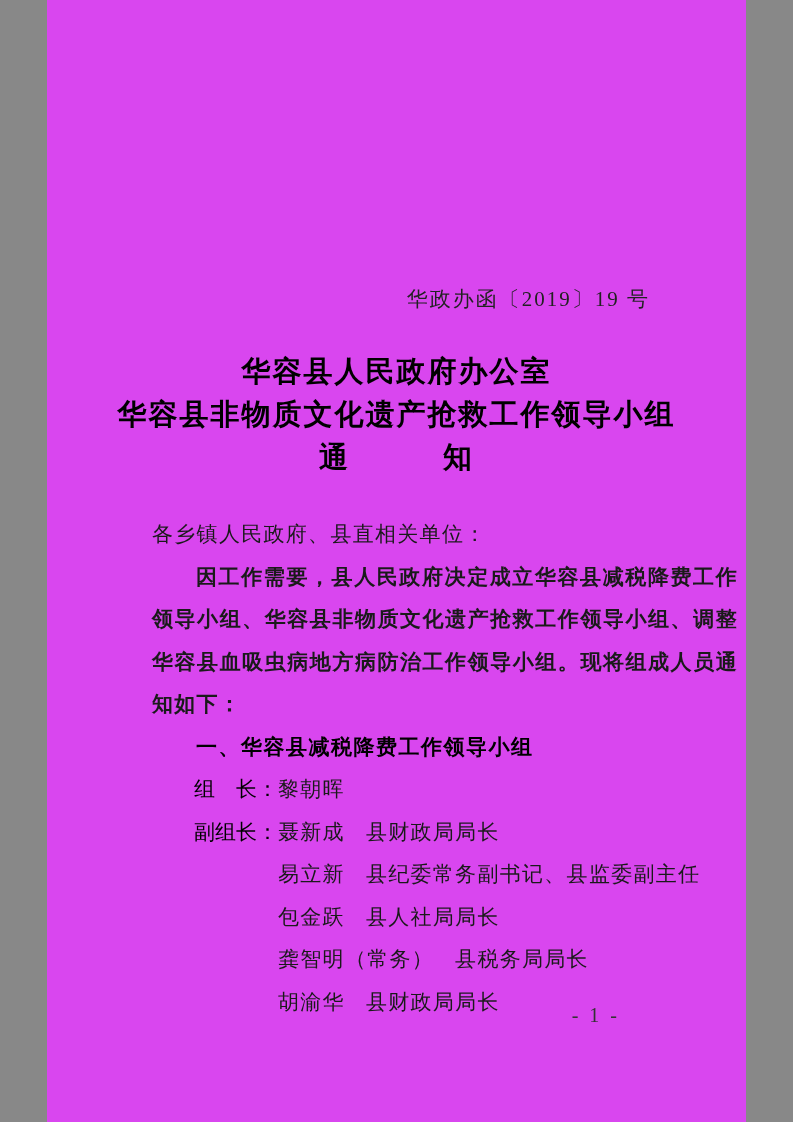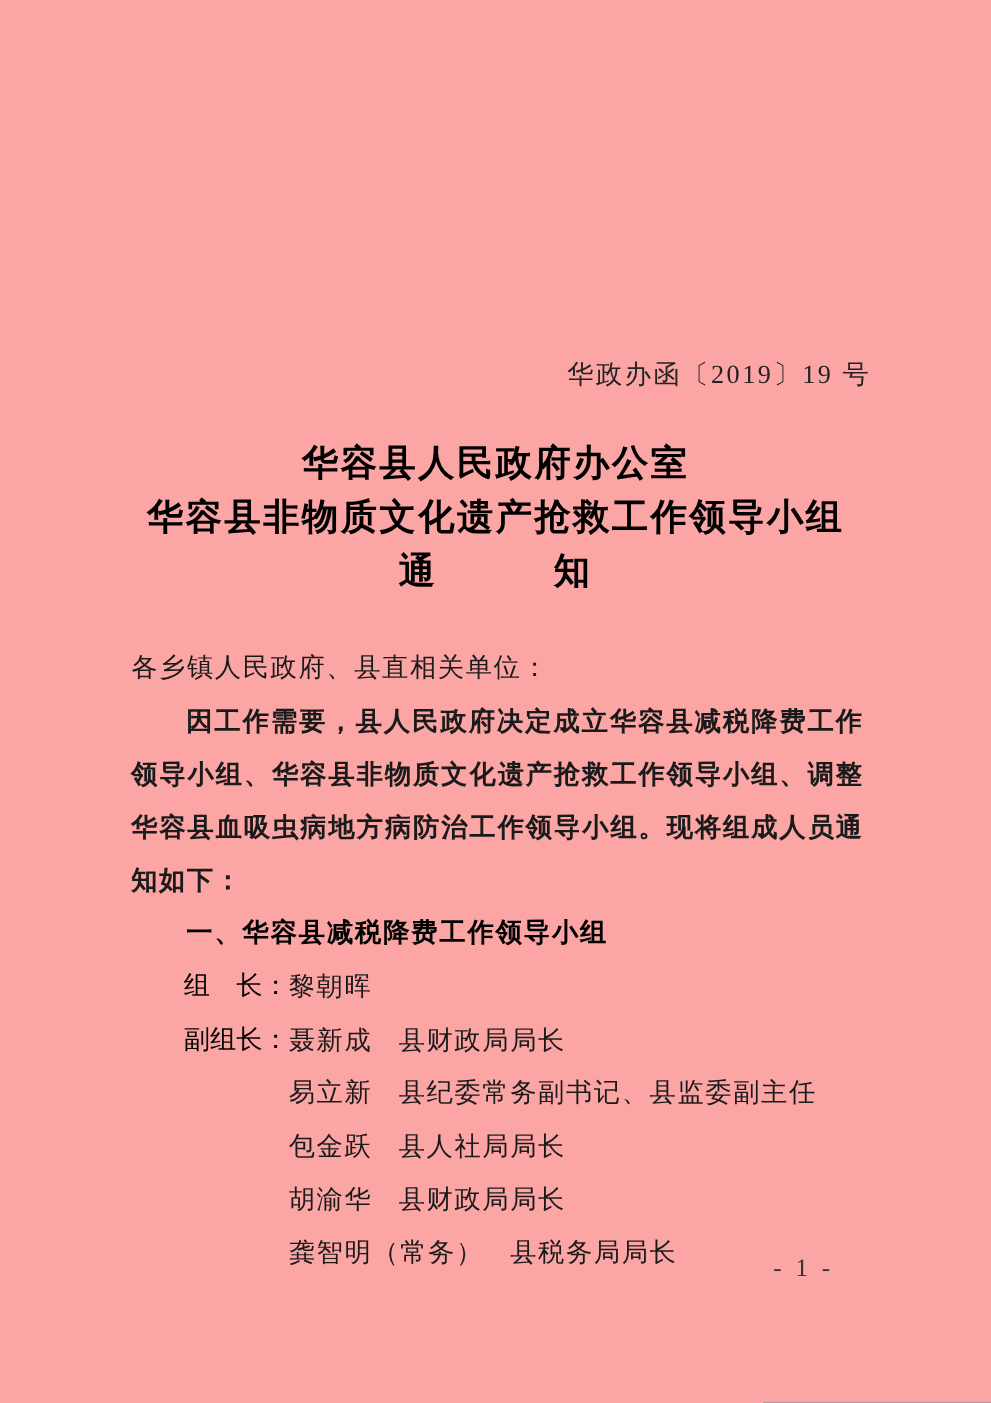--- a/index.html
+++ b/index.html
@@ -1,22 +1,22 @@
 <!DOCTYPE html>
 <html><head>
 <meta charset="utf-8">
 <style>
   * { margin: 0; padding: 0; box-sizing: border-box; }
   html, body { background: #888; }
   .page {
     position: relative;
-    width: 793px;
+    width: 699px;
     height: 1122px;
     margin: 0 auto;
-    background: #fca5a5;
+    background: #d946ef;
     font-family: "Liberation Serif", "DejaVu Serif", serif;
     color: #1a1a1a;
     overflow: hidden;
   }
   .doc-number {
     position: absolute;
     top: 284px;
     right: 96px;
     font-size: 21px;
     letter-spacing: 2px;
@@ -120,25 +120,25 @@
       <span class="member-name">易立新</span>
       <span class="member-title">县纪委常务副书记、县监委副主任</span>
     </div>
     <div class="member-row">
       <span class="member-role"></span>
       <span class="member-name">包金跃</span>
       <span class="member-title">县人社局局长</span>
     </div>
     <div class="member-row">
       <span class="member-role"></span>
-      <span class="member-name">胡渝华</span>
-      <span class="member-title">县财政局局长</span>
+      <span class="member-name">龚智明（常务）</span>
+      <span class="member-title">县税务局局长</span>
     </div>
     <div class="member-row">
       <span class="member-role"></span>
-      <span class="member-name">龚智明（常务）</span>
-      <span class="member-title">县税务局局长</span>
+      <span class="member-name">胡渝华</span>
+      <span class="member-title">县财政局局长</span>
     </div>
   </div>
 
   <div class="page-number">- 1 -</div>
 
 </div>
 
 </body></html>

